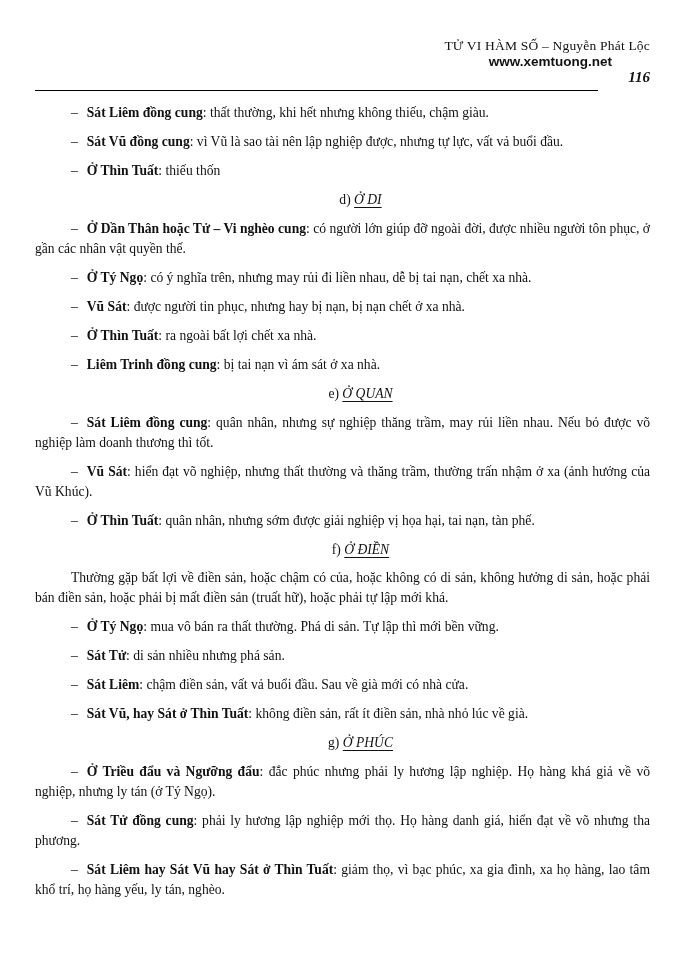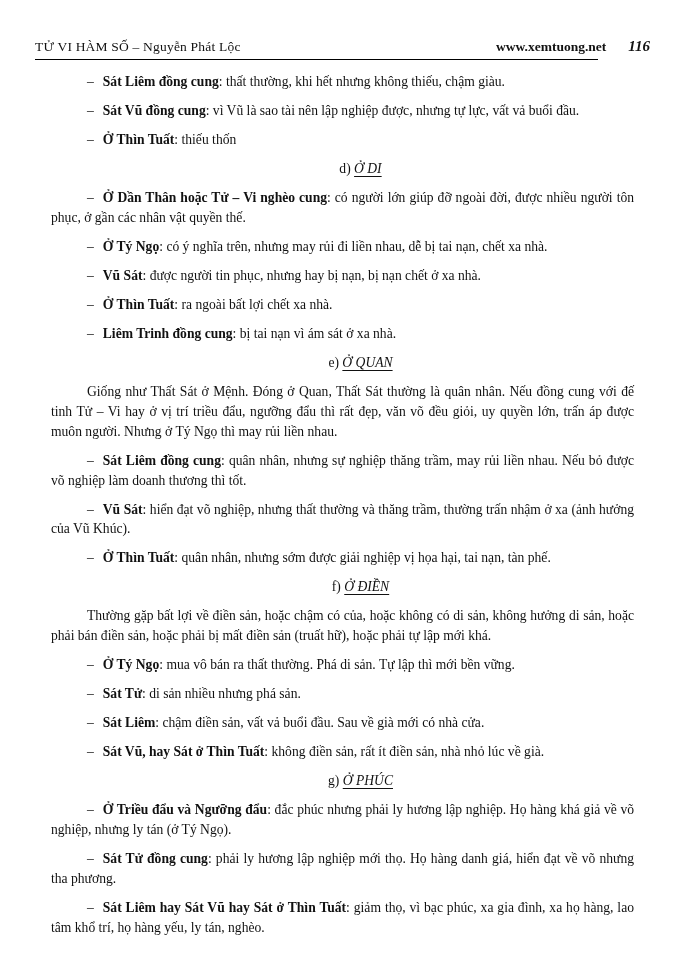--- a/index.html
+++ b/index.html
@@ -8,50 +8,51 @@
     background:#ffffff;
     box-sizing:border-box;
     padding:38px 36px 0 35px;
     font-family:"Liberation Serif","DejaVu Serif",serif;
     color:#111111;
     overflow:hidden;
   }
   .header{
     display:flex;
     align-items:flex-end;
+    flex-direction:column;
   }
   .book-title{
     flex:1;
     font-size:13.5px;
     letter-spacing:.2px;
   }
   .website{
-    font-family:Liberation Serif, serif;
+    font-family:Liberation Sans, sans-serif;
     font-weight:bold;
     font-size:13.5px;
-    margin-right:22px;
+    margin-right:38px;
   }
   .pagenum{
     font-style:italic;
     font-weight:bold;
     font-size:15px;
   }
   .rule{
     border-top:1.6px solid #000;
     margin-top:4px;
     margin-right:52px;
   }
   .body-text{
     margin-top:12px;
     font-size:13.6px;
     line-height:1.47;
     text-align:justify;
   }
   .body-text p{
-    margin:9px 16px;
+    margin:9px 0;
     text-indent:36px;
   }
   p.heading{
     text-align:center;
   }
   .hlabel{
     font-style:italic;
     text-decoration:underline;
     text-underline-offset:3px;
   }
@@ -76,21 +77,20 @@
       <p class="bullet"><span class="dash">–</span><span class="lead">Sát Liêm đồng cung</span><span>: thất thường, khi hết nhưng không thiếu, chậm giàu.</span></p>
       <p class="bullet"><span class="dash">–</span><span class="lead">Sát Vũ đồng cung</span><span>: vì Vũ là sao tài nên lập nghiệp được, nhưng tự lực, vất vả buổi đầu.</span></p>
       <p class="bullet"><span class="dash">–</span><span class="lead">Ở Thìn Tuất</span><span>: thiếu thốn</span></p>
       <p class="heading"><span class="hprefix">d) </span><span class="hlabel">Ở DI</span></p>
       <p class="bullet"><span class="dash">–</span><span class="lead">Ở Dần Thân hoặc Tử – Vi nghèo cung</span><span>: có người lớn giúp đỡ ngoài đời, được nhiều người tôn phục, ở gần các nhân vật quyền thế.</span></p>
       <p class="bullet"><span class="dash">–</span><span class="lead">Ở Tý Ngọ</span><span>: có ý nghĩa trên, nhưng may rủi đi liền nhau, dễ bị tai nạn, chết xa nhà.</span></p>
       <p class="bullet"><span class="dash">–</span><span class="lead">Vũ Sát</span><span>: được người tin phục, nhưng hay bị nạn, bị nạn chết ở xa nhà.</span></p>
       <p class="bullet"><span class="dash">–</span><span class="lead">Ở Thìn Tuất</span><span>: ra ngoài bất lợi chết xa nhà.</span></p>
       <p class="bullet"><span class="dash">–</span><span class="lead">Liêm Trinh đồng cung</span><span>: bị tai nạn vì ám sát ở xa nhà.</span></p>
       <p class="heading"><span class="hprefix">e) </span><span class="hlabel">Ở QUAN</span></p>
-      <p class="para">Giống như Thất Sát ở Mệnh. Đóng ở Quan, Thất Sát thường là quân nhân. Nếu đồng cung với đế tinh Tử – Vi hay ở vị trí triều đẩu, ngưỡng đẩu thì rất đẹp, văn võ đều giỏi, uy quyền lớn, trấn áp được muôn người. Nhưng ở Tý Ngọ thì may rủi liền nhau.</p>
       <p class="bullet"><span class="dash">–</span><span class="lead">Sát Liêm đồng cung</span><span>: quân nhân, nhưng sự nghiệp thăng trầm, may rủi liền nhau. Nếu bỏ được võ nghiệp làm doanh thương thì tốt.</span></p>
       <p class="bullet"><span class="dash">–</span><span class="lead">Vũ Sát</span><span>: hiển đạt võ nghiệp, nhưng thất thường và thăng trầm, thường trấn nhậm ở xa (ảnh hưởng của Vũ Khúc).</span></p>
       <p class="bullet"><span class="dash">–</span><span class="lead">Ở Thìn Tuất</span><span>: quân nhân, nhưng sớm được giải nghiệp vị họa hại, tai nạn, tàn phế.</span></p>
       <p class="heading"><span class="hprefix">f) </span><span class="hlabel">Ở ĐIỀN</span></p>
       <p class="para">Thường gặp bất lợi về điền sản, hoặc chậm có của, hoặc không có di sản, không hưởng di sản, hoặc phải bán điền sản, hoặc phải bị mất điền sản (truất hữ), hoặc phải tự lập mới khá.</p>
       <p class="bullet"><span class="dash">–</span><span class="lead">Ở Tý Ngọ</span><span>: mua vô bán ra thất thường. Phá di sản. Tự lập thì mới bền vững.</span></p>
       <p class="bullet"><span class="dash">–</span><span class="lead">Sát Tử</span><span>: di sản nhiều nhưng phá sản.</span></p>
       <p class="bullet"><span class="dash">–</span><span class="lead">Sát Liêm</span><span>: chậm điền sản, vất vả buổi đầu. Sau về già mới có nhà cửa.</span></p>
       <p class="bullet"><span class="dash">–</span><span class="lead">Sát Vũ, hay Sát ở Thìn Tuất</span><span>: không điền sản, rất ít điền sản, nhà nhỏ lúc về già.</span></p>
       <p class="heading"><span class="hprefix">g) </span><span class="hlabel">Ở PHÚC</span></p>

